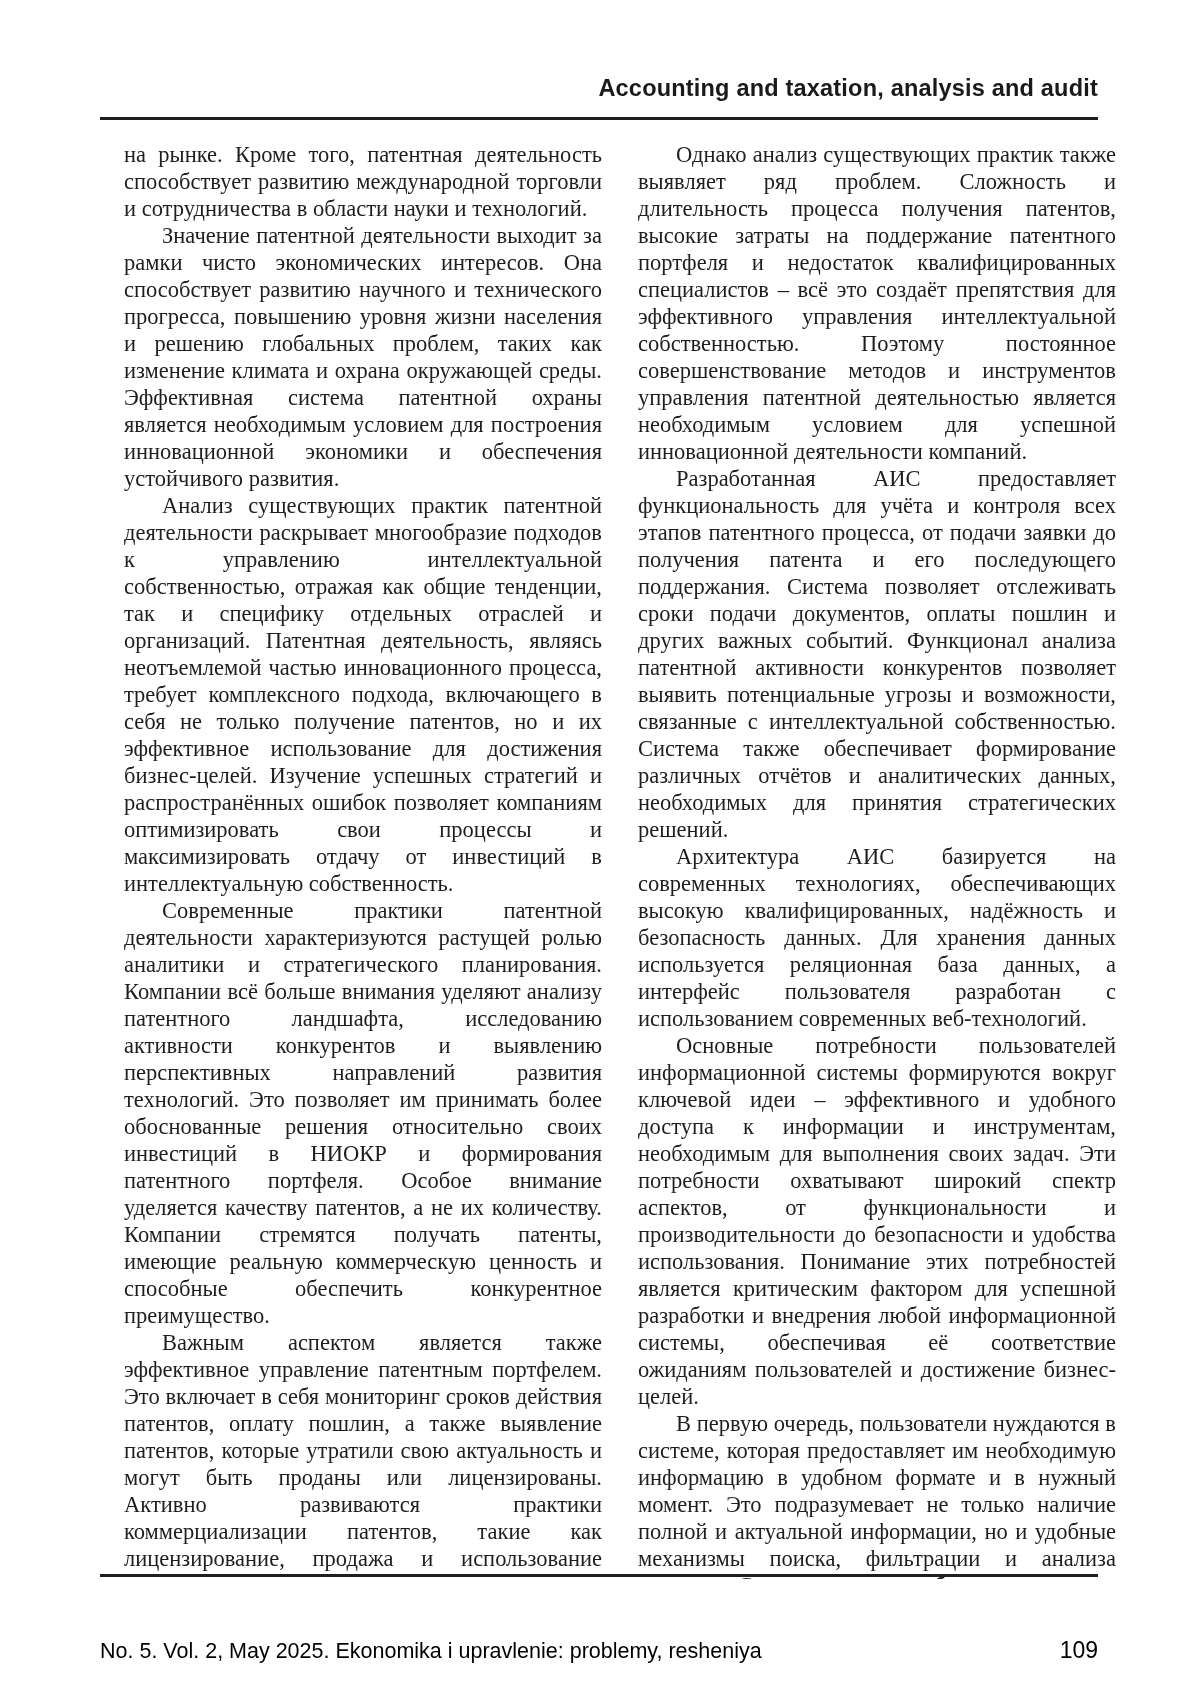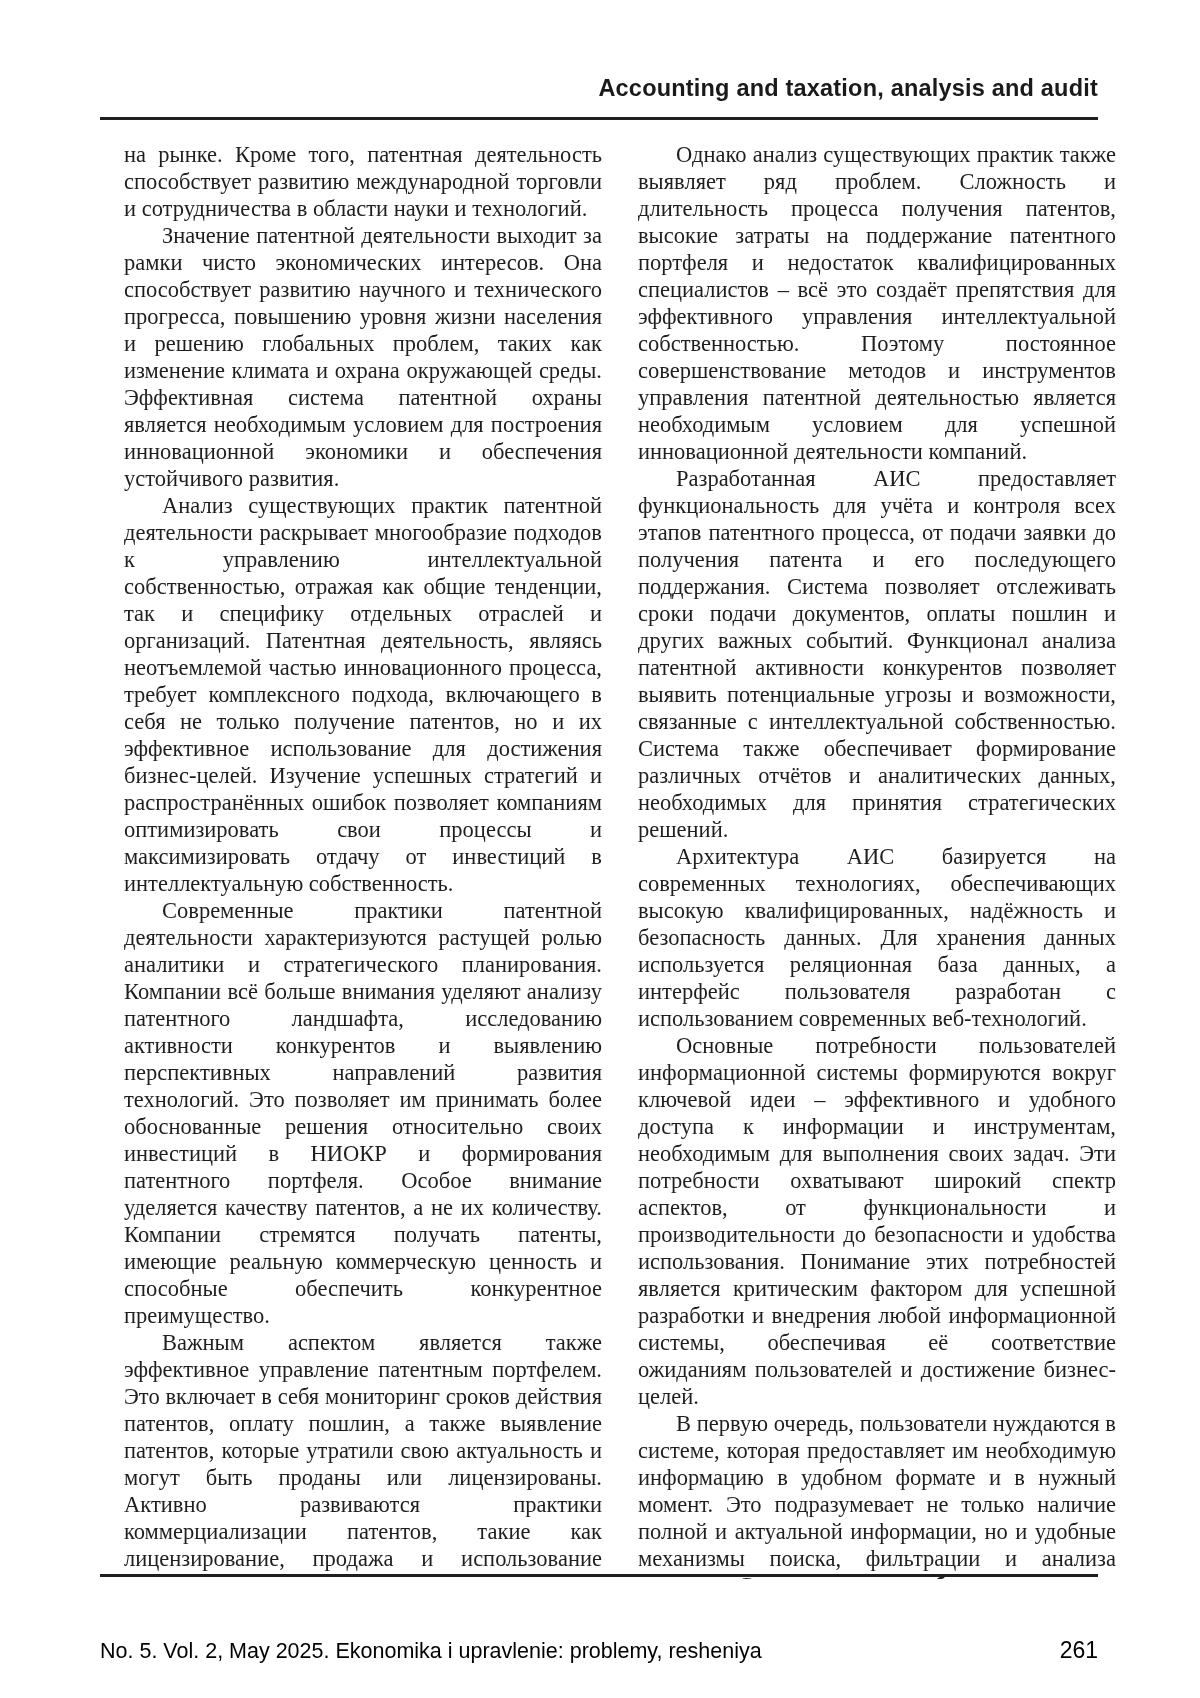--- a/index.html
+++ b/index.html
@@ -115,16 +115,16 @@
         <p>Архитектура АИС базируется на современных технологиях, обеспечивающих высокую квалифицированных, надёжность и безопасность данных. Для хранения данных используется реляционная база данных, а интерфейс пользователя разработан с использованием современных веб-технологий.</p>
         <p>Основные потребности пользователей информационной системы формируются вокруг ключевой идеи – эффективного и удобного доступа к информации и инструментам, необходимым для выполнения своих задач. Эти потребности охватывают широкий спектр аспектов, от функциональности и производительности до безопасности и удобства использования. Понимание этих потребностей является критическим фактором для успешной разработки и внедрения любой информационной системы, обеспечивая её соответствие ожиданиям пользователей и достижение бизнес-целей.</p>
         <p>В первую очередь, пользователи нуждаются в системе, которая предоставляет им необходимую информацию в удобном формате и в нужный момент. Это подразумевает не только наличие полной и актуальной информации, но и удобные механизмы поиска, фильтрации и анализа данных. Система должна быть интуитивно понятной</p>
       </div>
   </div>
 
   <div class="foot-rule"></div>
 
   <div class="footer">
     <span>No. 5. Vol. 2, May 2025. Ekonomika i upravlenie: problemy, resheniya</span>
-    <span class="page-num">261</span>
+    <span class="page-num">109</span>
   </div>
 
 </div>
 
 </body></html>

